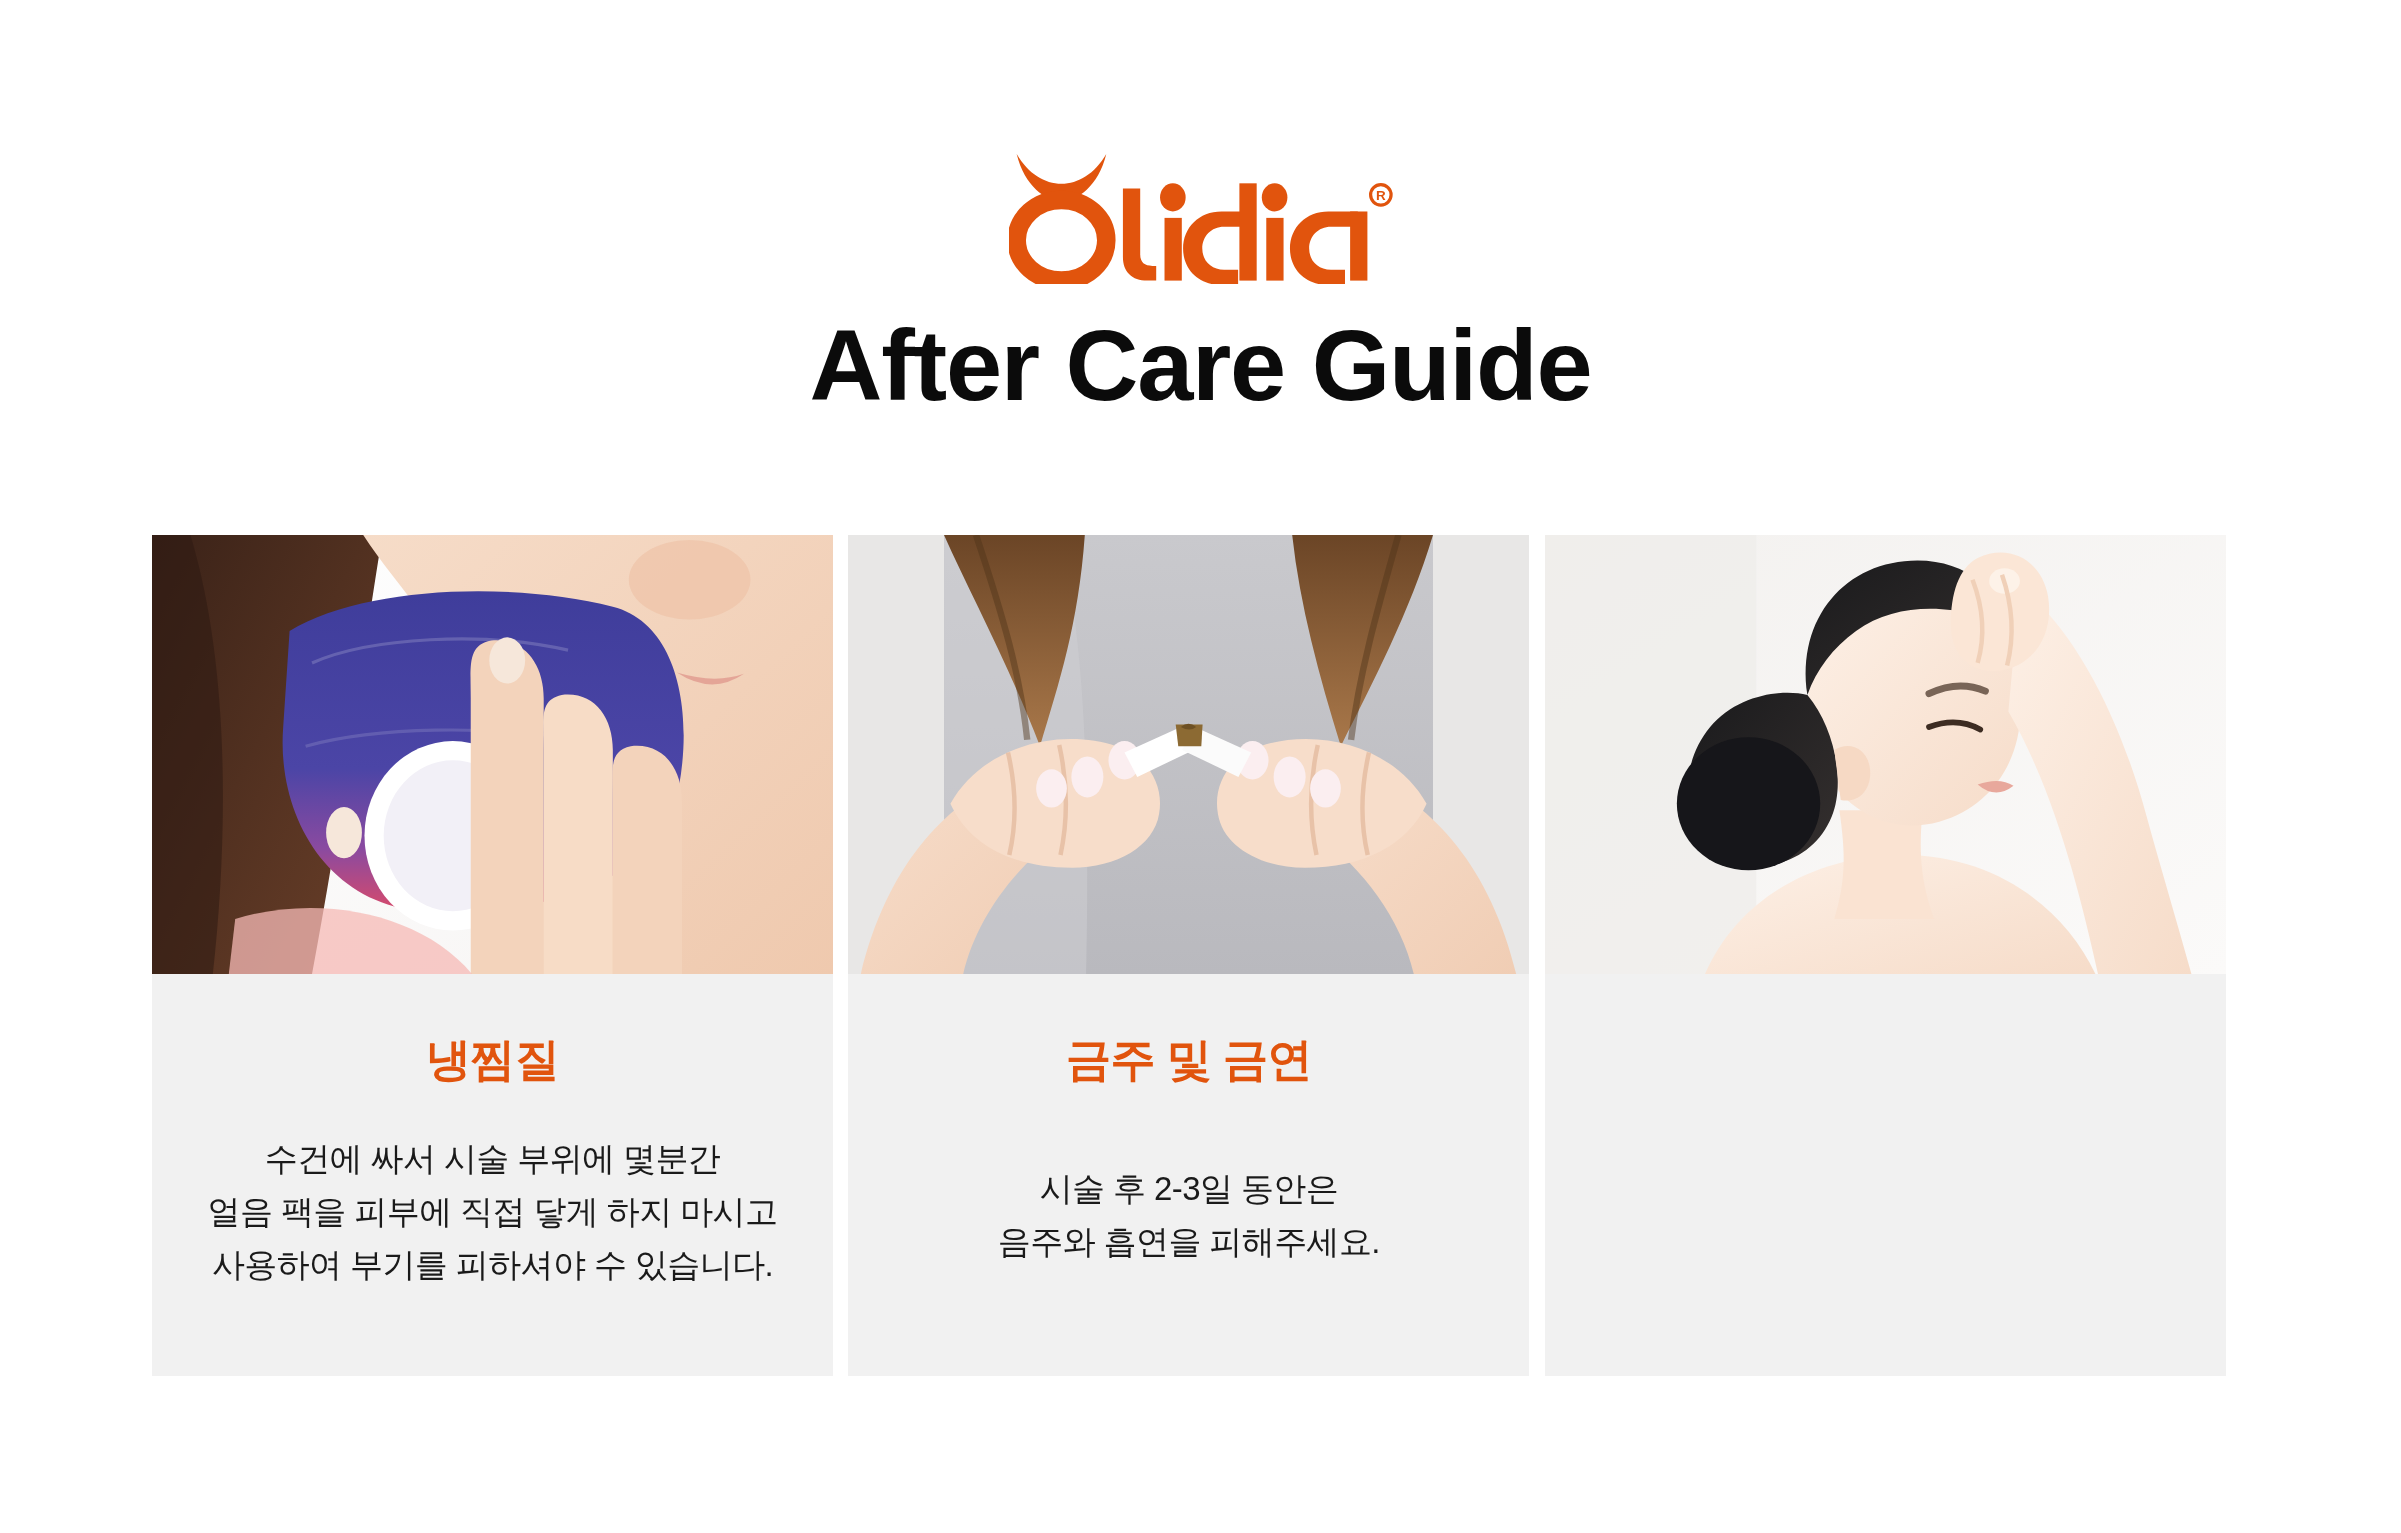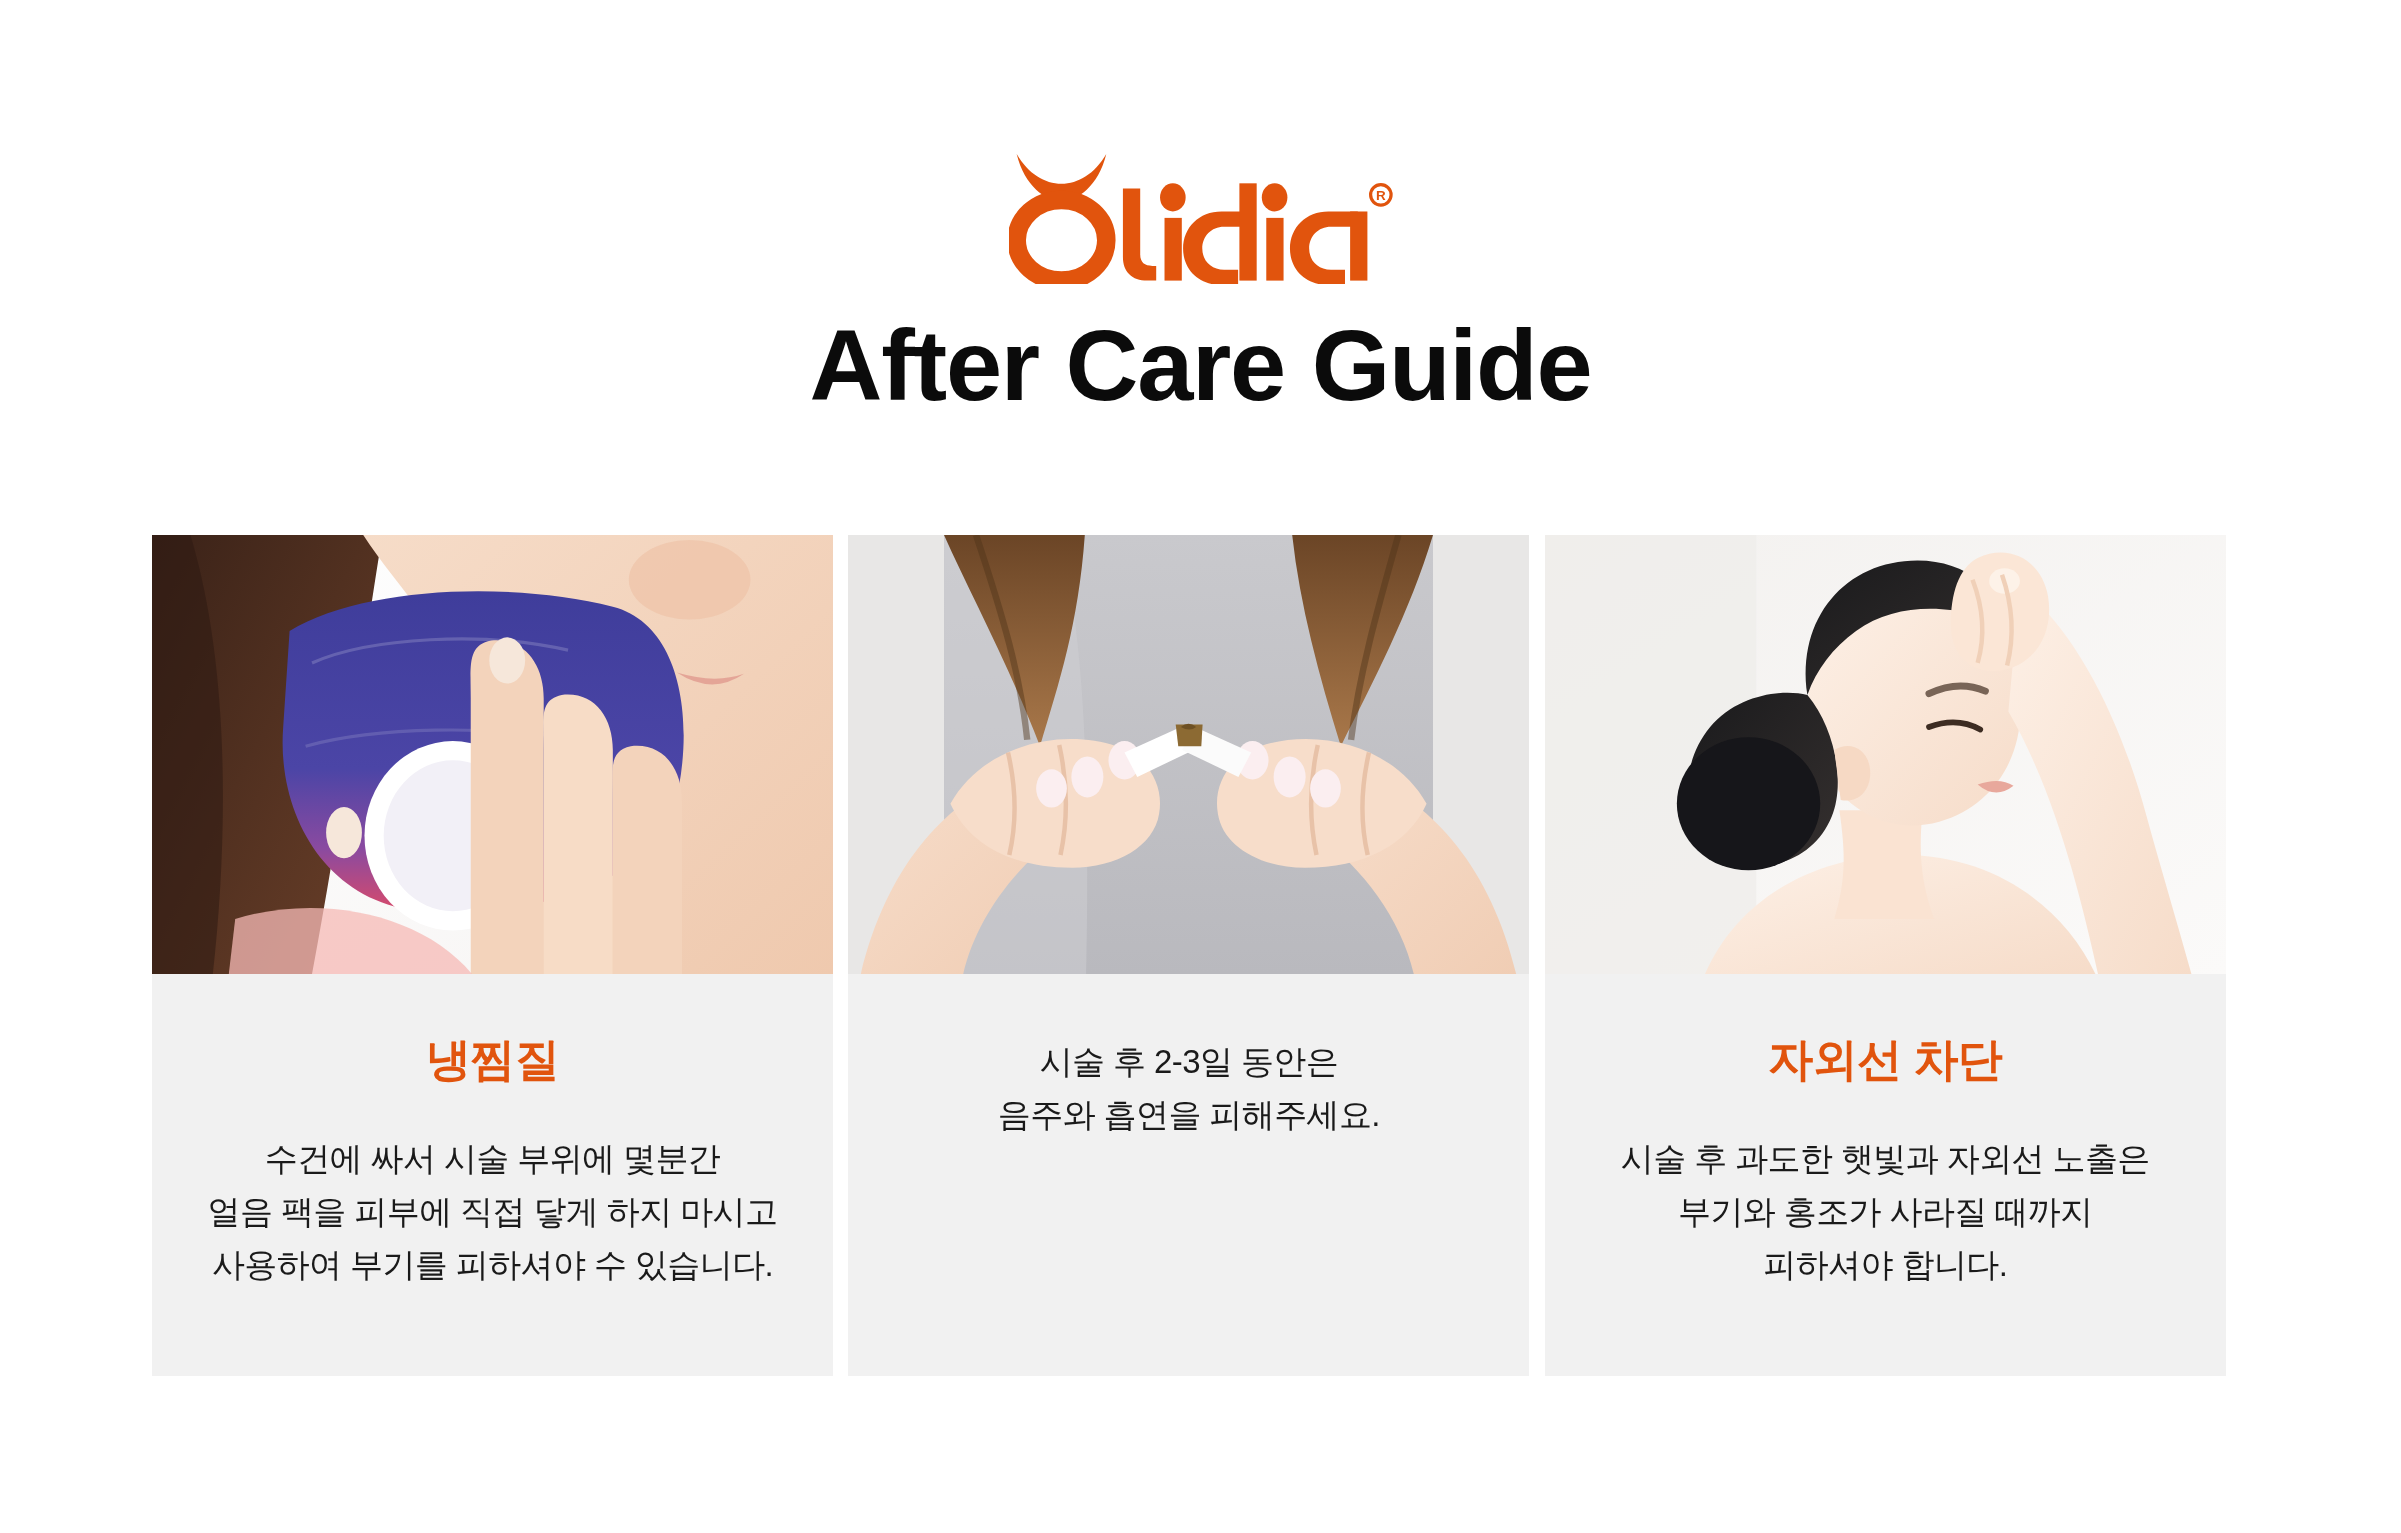--- a/index.html
+++ b/index.html
@@ -249,20 +249,21 @@
         <ellipse cx="690" cy="378" rx="25" ry="32" fill="#fbeef0"></ellipse>
         <ellipse cx="746" cy="396" rx="24" ry="30" fill="#fbeef0"></ellipse>
 
         <path d="M432 340 L520 300 L540 336 L452 378 Z" fill="#ffffff"></path>
         <path d="M630 340 L542 300 L522 336 L610 378 Z" fill="#fbfbfb"></path>
         <path d="M512 296 L554 296 L552 330 L516 330 Z" fill="#8c6a33"></path>
         <path d="M520 300 q12 -10 24 0 q-10 8 -24 0 Z" fill="#6e5124"></path>
       </svg>
     </div>
     <div class="card-body">
+      <h2 class="card-title">금주 및 금연</h2>
       <p class="card-text">
         <span class="ln">시술 후 2-3일 동안은</span>
         <span class="ln">음주와 흡연을 피해주세요.</span>
       </p>
     </div>
   </div>
 
   <div class="care-card">
     <div class="card-photo">
       <svg viewBox="0 0 1064 686" xmlns="http://www.w3.org/2000/svg" preserveAspectRatio="xMidYMid slice" aria-hidden="true">
@@ -306,24 +307,16 @@
         <path d="M742 80 C 830 150 900 290 940 440 C 962 520 986 600 1010 686
                  H 864 C 836 560 796 400 724 276 Z" fill="url(#skin3)"></path>
 
         <path d="M676 36 C 726 12 776 40 786 96 C 796 156 762 206 710 212
                  C 664 218 634 186 634 140 C 634 92 646 52 676 36 Z" fill="#fbe6d6"></path>
         <ellipse cx="718" cy="72" rx="24" ry="20" fill="#fdf2e8"></ellipse>
         <path d="M668 70 C 684 112 688 158 676 200" stroke="#f0d0b8" stroke-width="7" fill="none"></path>
         <path d="M714 62 C 730 108 734 156 722 204" stroke="#f0d0b8" stroke-width="7" fill="none"></path>
       </svg>
     </div>
-    <div class="card-body">
-      <h2 class="card-title">자외선 차단</h2>
-      <p class="card-text">
-        <span class="ln">시술 후 과도한 햇빛과 자외선 노출은</span>
-        <span class="ln">부기와 홍조가 사라질 때까지</span>
-        <span class="ln">피하셔야 합니다.</span>
-      </p>
-    </div>
   </div>
 
 </div>
 
 
 </body></html>

